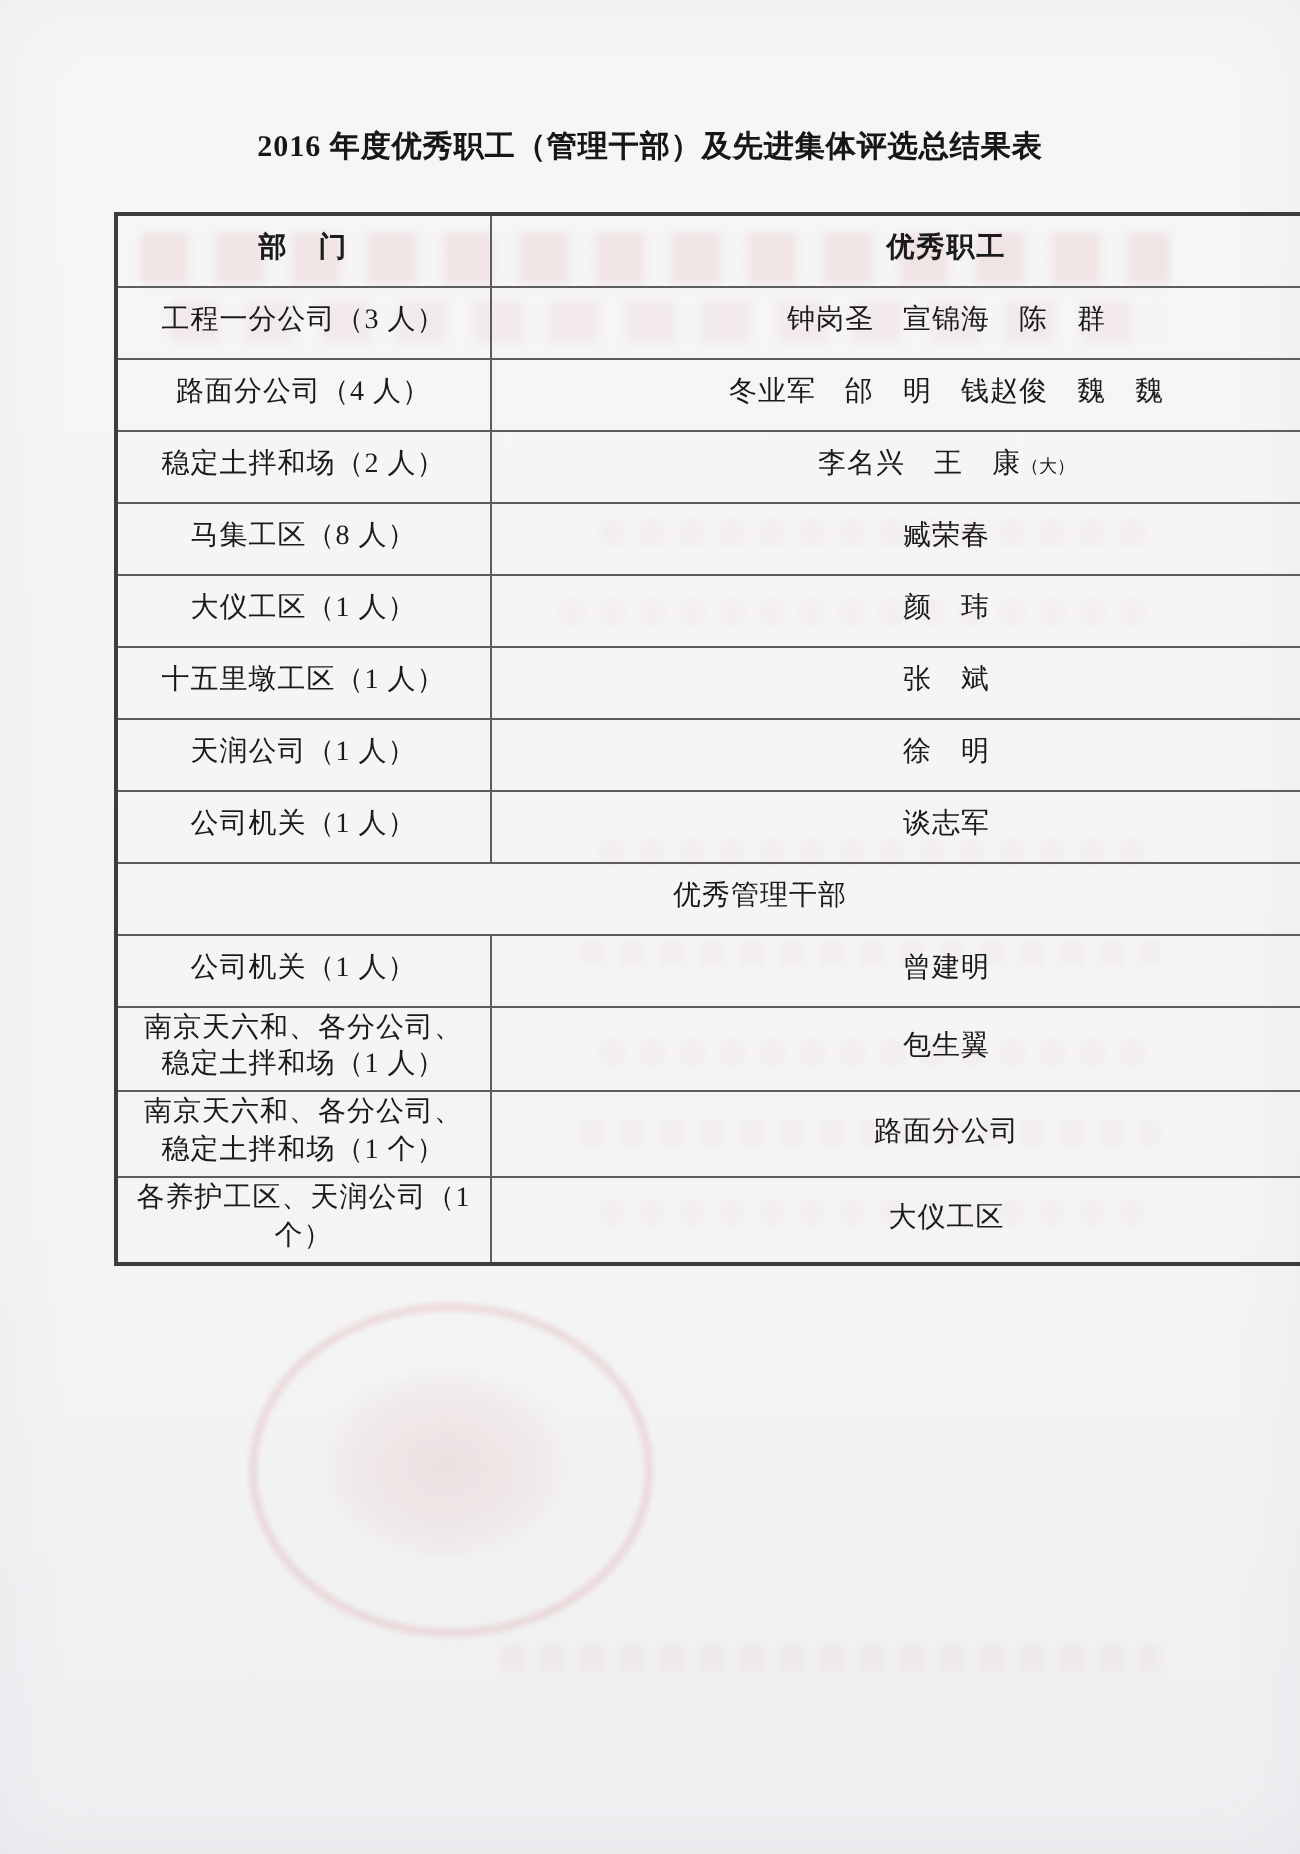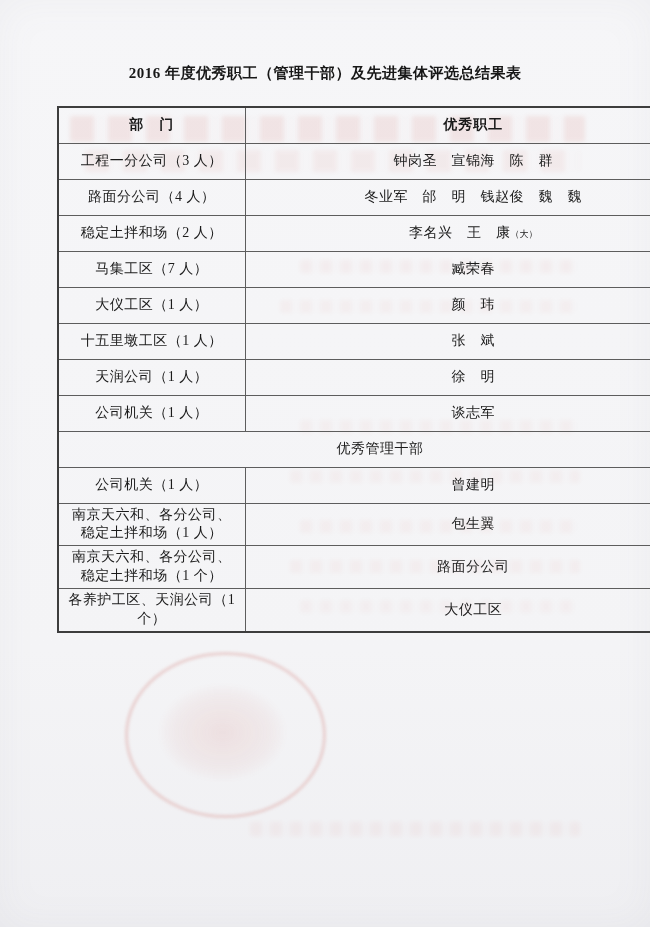--- a/index.html
+++ b/index.html
@@ -140,21 +140,21 @@
           </tr>
           <tr>
             <td class="dept-cell">路面分公司（4 人）</td>
             <td class="winner-cell">冬业军　邰　明　钱赵俊　魏　魏</td>
           </tr>
           <tr>
             <td class="dept-cell">稳定土拌和场（2 人）</td>
             <td class="winner-cell">李名兴　王　康<span class="note">（大）</span></td>
           </tr>
           <tr>
-            <td class="dept-cell">马集工区（7 人）</td>
+            <td class="dept-cell">马集工区（8 人）</td>
             <td class="winner-cell">臧荣春</td>
           </tr>
           <tr>
             <td class="dept-cell">大仪工区（1 人）</td>
             <td class="winner-cell">颜　玮</td>
           </tr>
           <tr>
             <td class="dept-cell">十五里墩工区（1 人）</td>
             <td class="winner-cell">张　斌</td>
           </tr>

